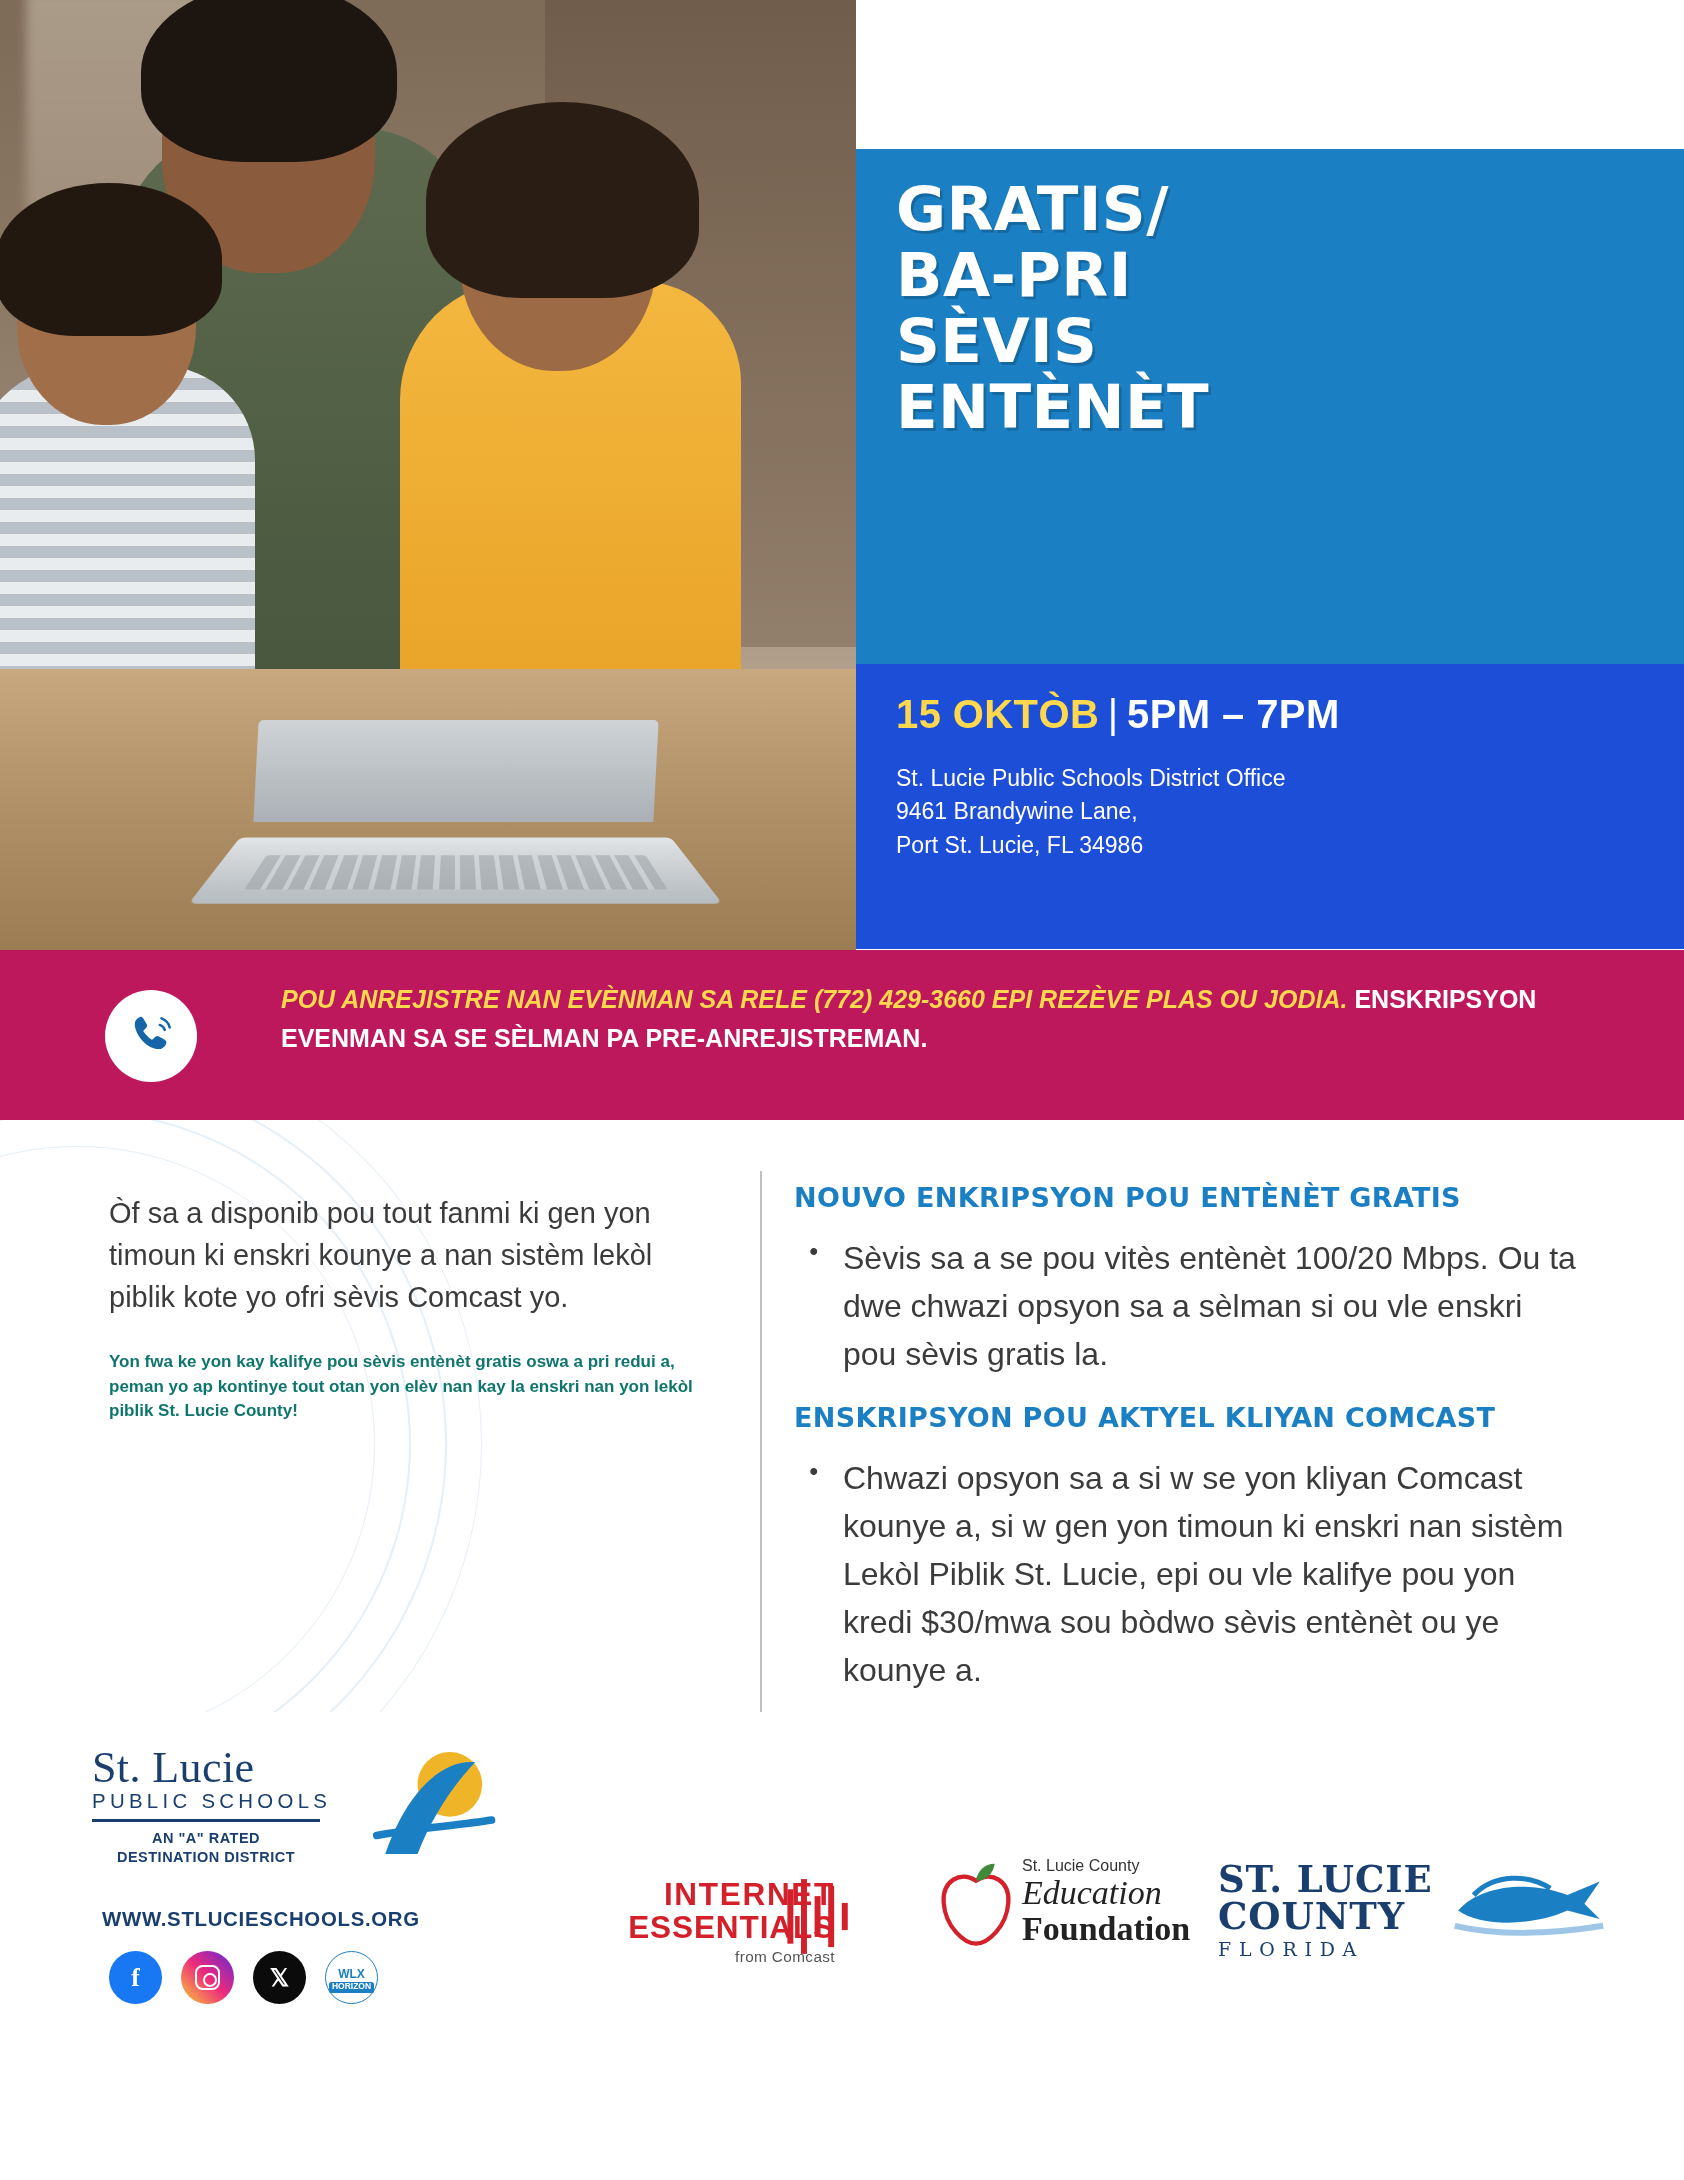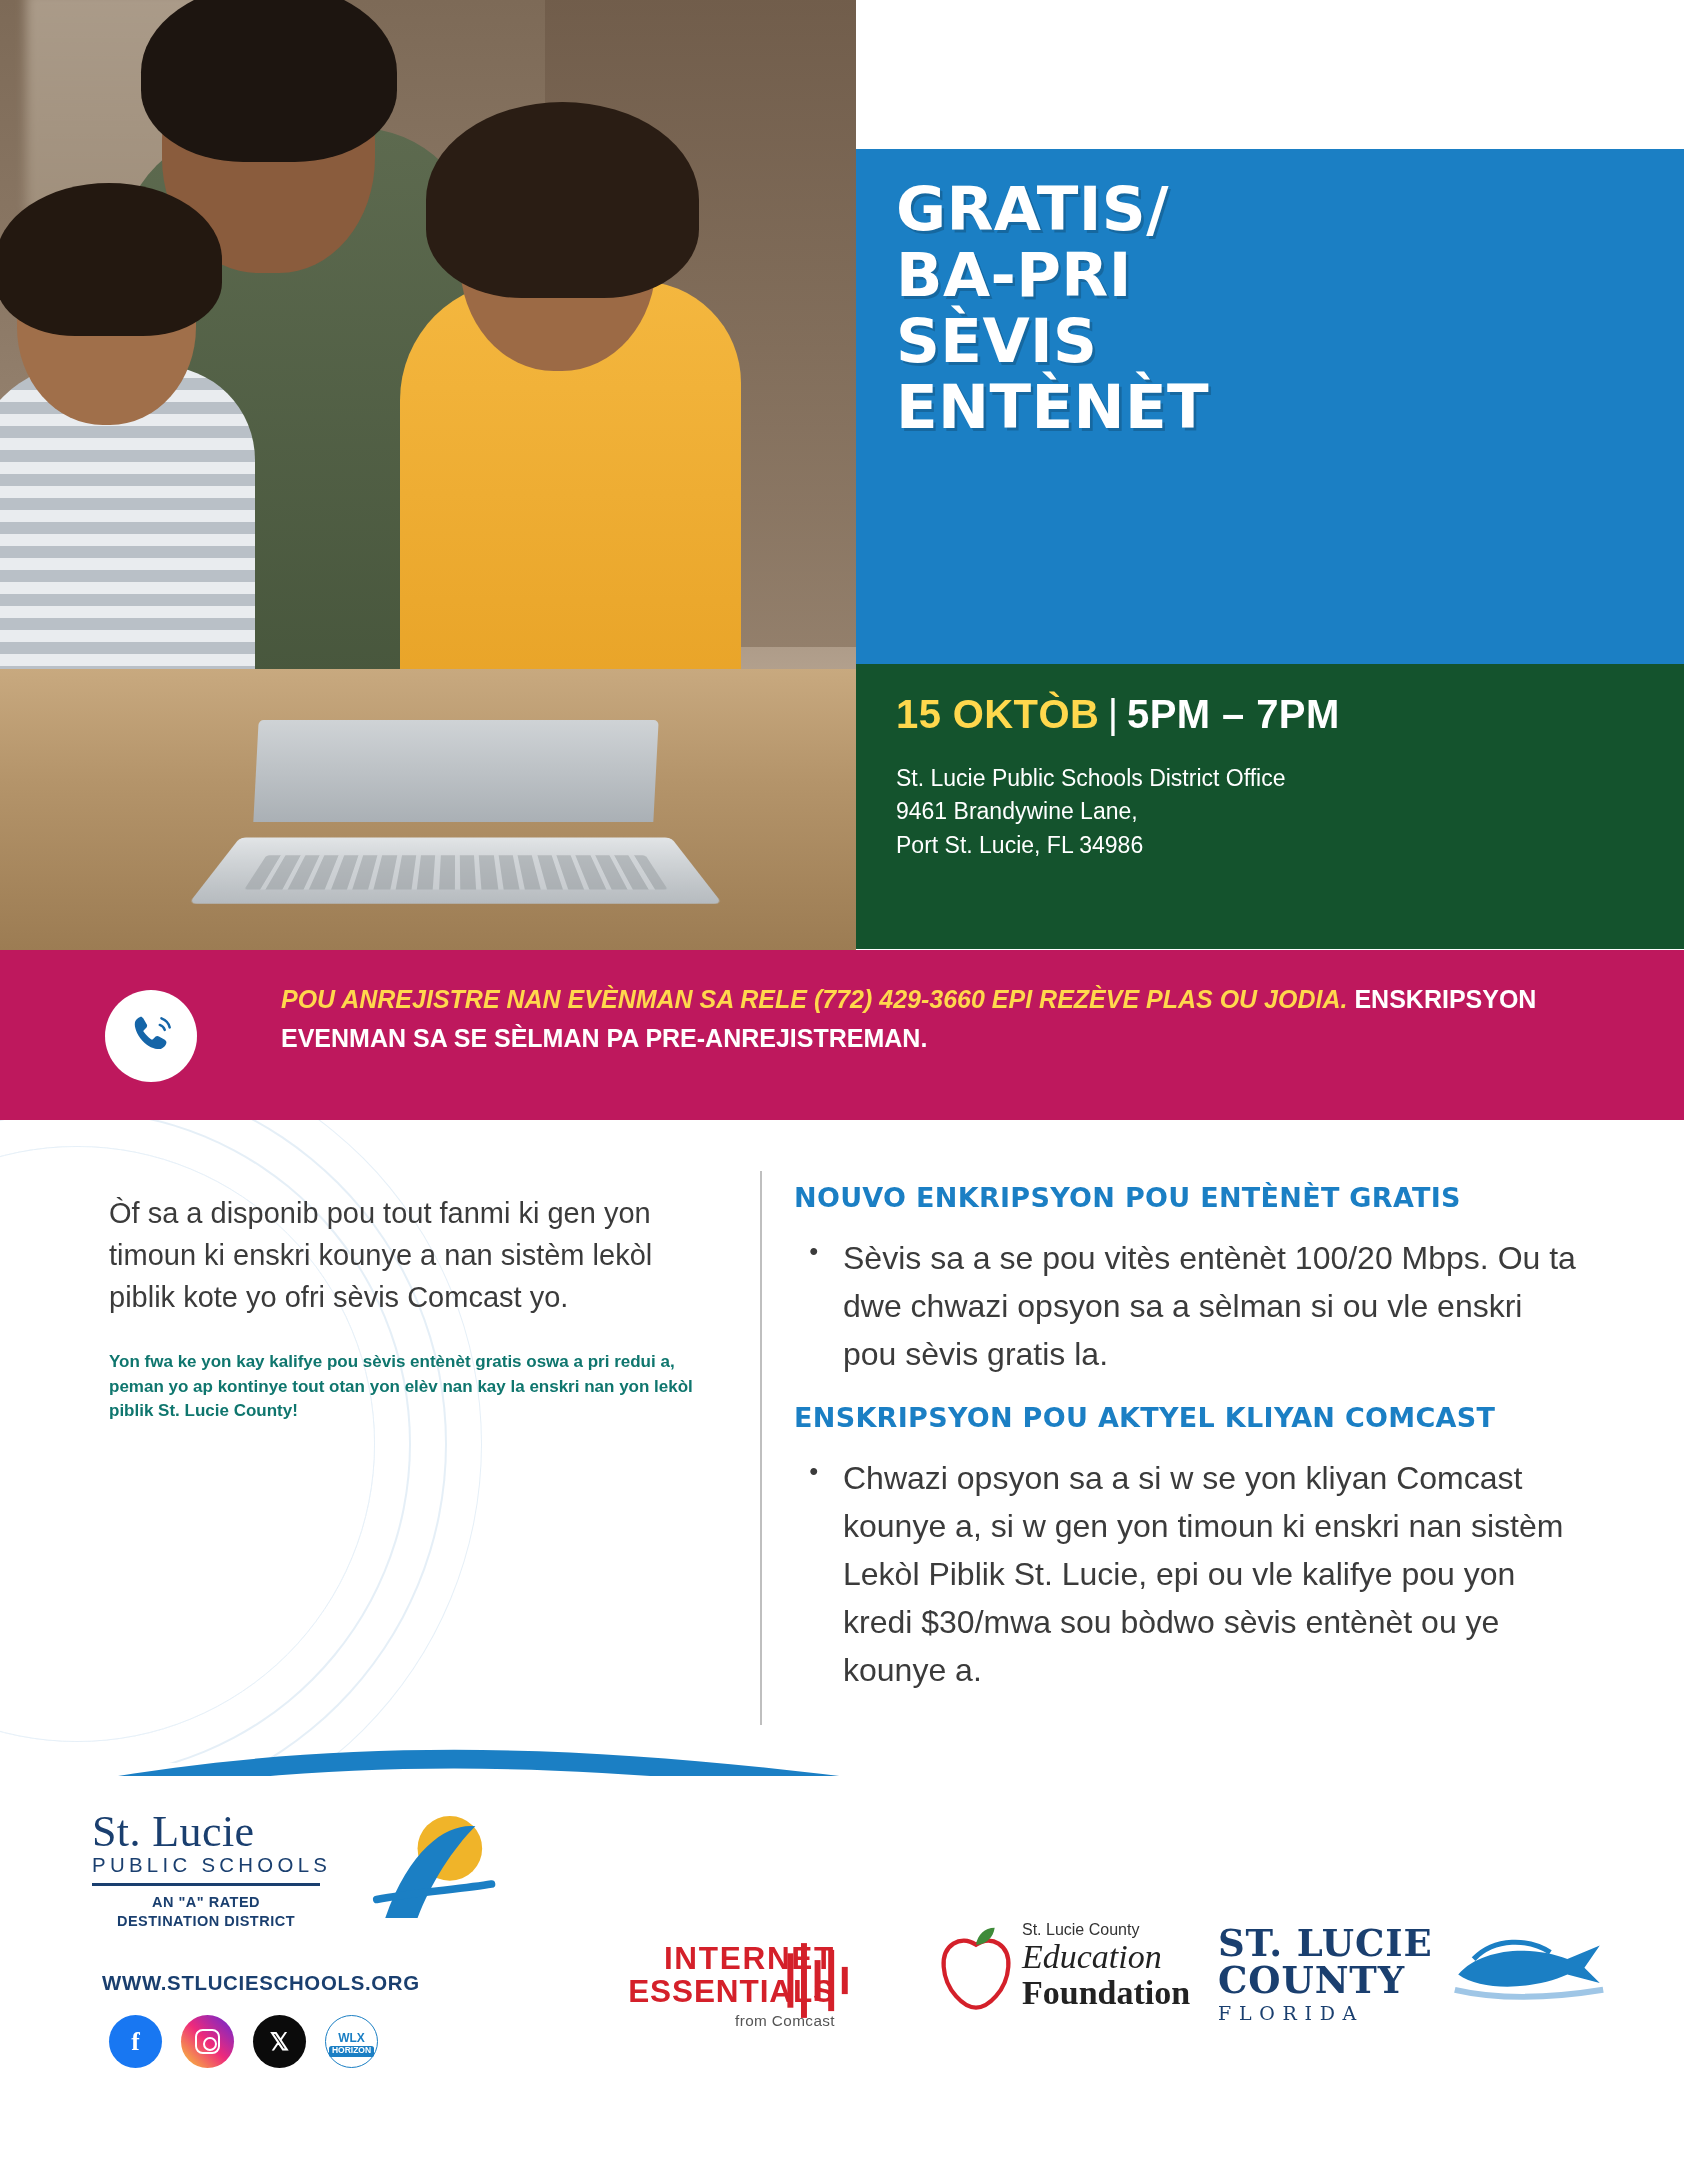--- a/index.html
+++ b/index.html
@@ -146,21 +146,21 @@
     font-weight: 700;
     font-size: 34px;
     line-height: 1.25;
     letter-spacing: 0.4px;
   }
 
   .infobox {
     position: absolute;
     top: 664px; left: 856px;
     width: 829px; height: 285px;
-    background: #14532d;
+    background: #1d4ed8;
   }
   .infobox .when {
     position: absolute;
     left: 40px; top: 28px;
     font-size: 40px;
     font-weight: 700;
     color: #ffffff;
     letter-spacing: 0.4px;
     white-space: nowrap;
   }
@@ -278,21 +278,21 @@
   .col-right .block2 { margin-top: 23px; }
 
   
   .wave {
     position: absolute;
     top: 1738px; left: 0;
     width: 1685px; height: 111px;
   }
   .footer {
     position: absolute;
-    top: 1776px; left: 0;
+    top: 1712px; left: 0;
     width: 1685px; height: 375px;
     background: #ffffff;
   }
 
   .slps {
     position: absolute;
     left: 92px; top: 30px;
     width: 409px;
   }
   .slps .nm {

